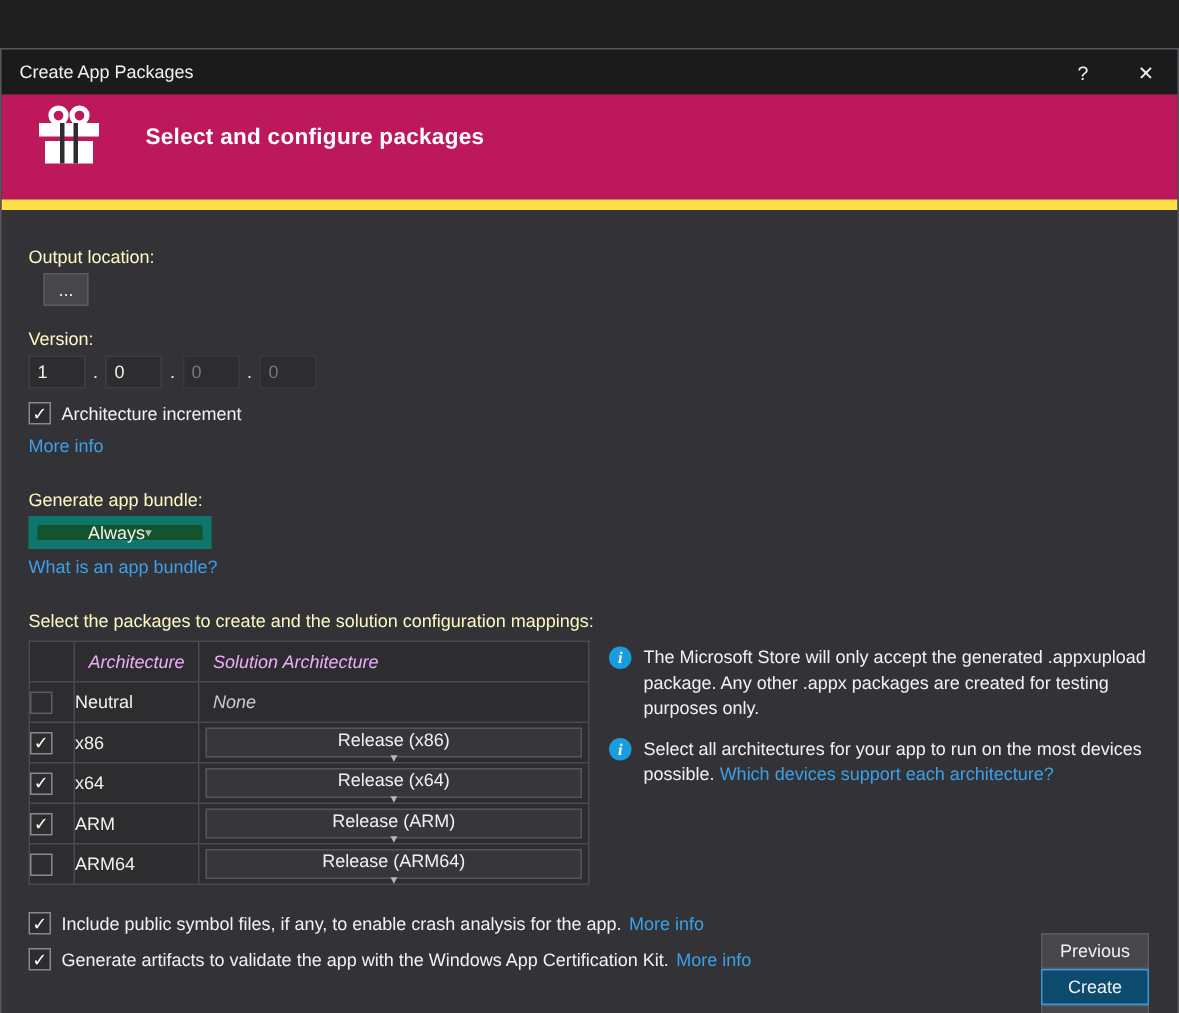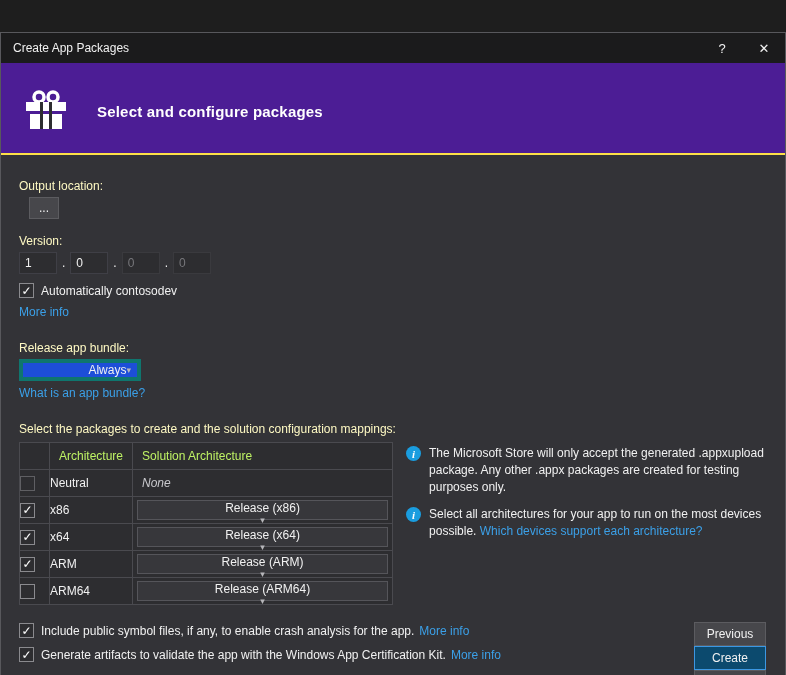--- a/index.html
+++ b/index.html
@@ -17,22 +17,22 @@
     height:30px; background:#1b1b1c; display:flex; align-items:center;
   }
   .titlebar .title { padding-left:12px; font-size:12px; color:#f1f1f1; flex:1; }
   .titlebar .tb-btn {
     width:42px; height:30px; display:flex; align-items:center; justify-content:center;
     color:#f1f1f1; font-size:13px; cursor:pointer;
   }
 
   
   .header {
-    background:#4c1d95; display:flex; align-items:center;
-    padding:24px 0 18px 22px; border-bottom:2px solid #fde047;
+    background:#be185d; display:flex; align-items:center;
+    padding:4px 0 18px 22px; border-bottom:7px solid #fde047;
   }
   .header .gift { width:48px; height:48px; flex:0 0 auto; }
   .header h1 { font-size:15px; font-weight:bold; color:#ffffff; margin-left:26px; letter-spacing:.2px; }
 
   
   .body { padding:24px 18px 0 18px; }
 
   .lbl { display:block; margin-bottom:4px; color:#fef9c3; }
 
   .row { display:flex; align-items:center; }
@@ -63,37 +63,37 @@
     font-size:12px; line-height:1; color:#ffffff; cursor:pointer; flex:0 0 auto;
   }
   .check.dim { border-color:#5f5f63; }
   .chk-row { display:flex; align-items:center; margin-top:9px; }
   .chk-row .txt { margin-left:7px; }
 
   a.link { color:#3ba0e8; text-decoration:none; cursor:pointer; }
   .link-line { margin-top:7px; }
 
   .dropdown {
-    width:122px; height:22px; background:#1d4ed8; border:4px solid #0f766e;
-    display:flex; align-items:center; justify-content:flex-end;
+    width:122px; height:22px; background:#14532d; border:6px solid #0f766e;
+    display:flex; align-items:center; justify-content:center;
     padding:0 6px; cursor:pointer; margin-top:4px;
   }
   .dropdown .chev { color:#b6b6ba; font-size:9px; }
 
   
   .pkg-area { display:flex; margin-top:6px; align-items:flex-start; }
 
   table.pkg {
     border-collapse:collapse; background:#2d2d30; flex:0 0 auto;
   }
   table.pkg th, table.pkg td {
     border:1px solid #4a4a4f; height:27px; padding:0; font-weight:normal;
     text-align:left; vertical-align:middle;
   }
-  table.pkg th { padding:0 9px; color:#bef264; }
+  table.pkg th { padding:0 9px; color:#f0abfc;font-style:italic; }
   td.c-check { width:30px; text-align:center; }
   td.c-check .check { vertical-align:middle; }
   td.c-arch { width:78px; padding:0 9px; }
   th.c-config, td.c-config { width:260px; }
   td.c-config { padding:0; }
   .none-val { font-style:italic; color:#cacace; padding:0 9px; }
   .cell-dd {
     margin:3px 4px; height:20px; background:#37373b; border:1px solid #55555a;
     display:flex; align-items:center; justify-content:space-between;
     padding:0 6px; cursor:pointer;flex-direction:column;
@@ -159,27 +159,27 @@
       <input class="text ver-box" type="text" value="1" style="">
       <span class="ver-sep">.</span>
       <input class="text ver-box" type="text" value="0" style="">
       <span class="ver-sep">.</span>
       <input class="text ver-box dim" type="text" value="0" style="">
       <span class="ver-sep">.</span>
       <input class="text ver-box dim" type="text" value="0" style="">
     </div>
     <div class="chk-row">
       <span class="check on">✓</span>
-      <span class="txt">Automatically contosodev</span>
+      <span class="txt">Architecture increment</span>
     </div>
     <div class="link-line">
       <a class="link">More info</a>
     </div>
 
-    <span class="lbl section-gap-md">Release app bundle:</span>
+    <span class="lbl section-gap-md">Generate app bundle:</span>
     <div class="dropdown">
       <span>Always</span>
       <span class="chev">▾</span>
     </div>
     <div class="link-line" style="margin-top:5px">
       <a class="link">What is an app bundle?</a>
     </div>
 
     <span class="lbl section-gap-md" style="margin-bottom:0">Select the packages to create and the solution configuration mappings:</span>
 

